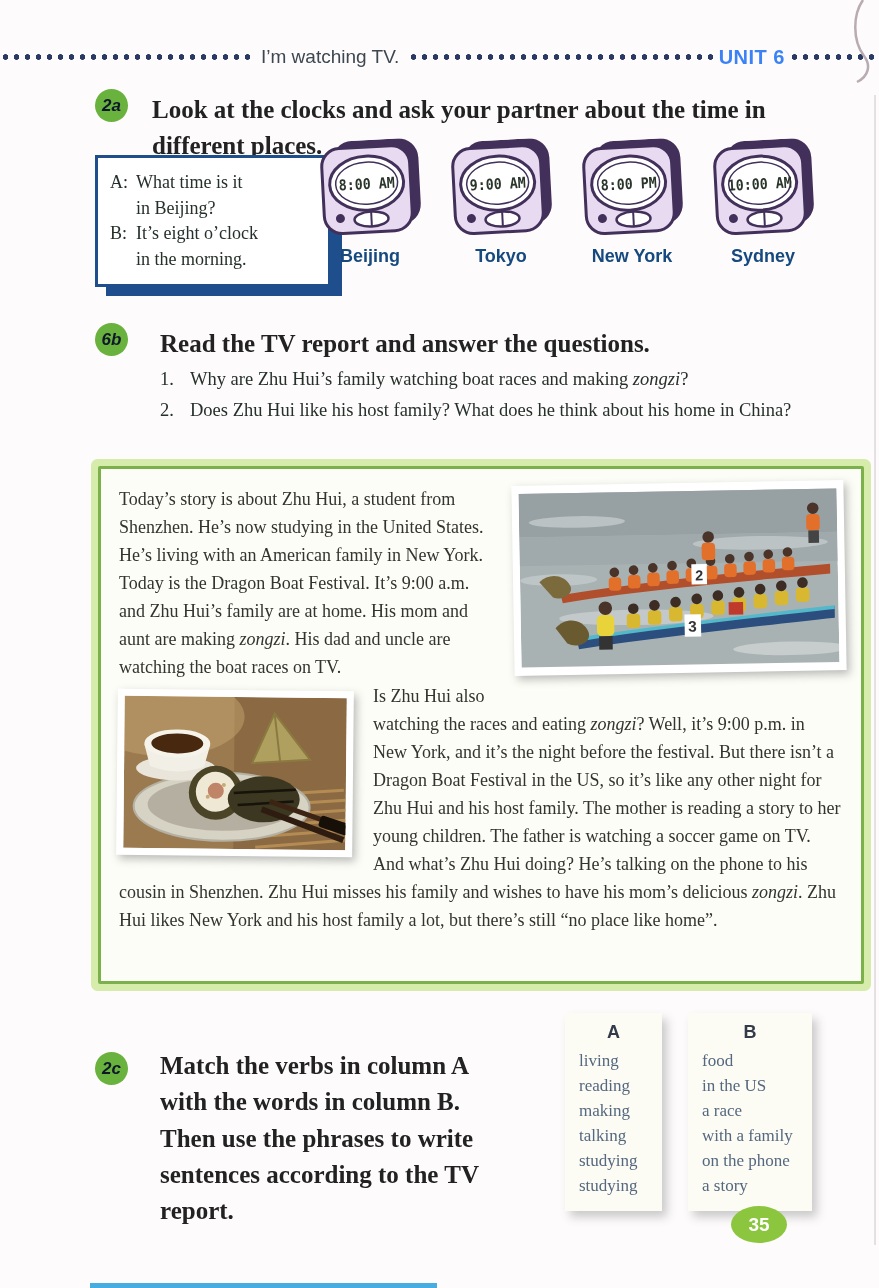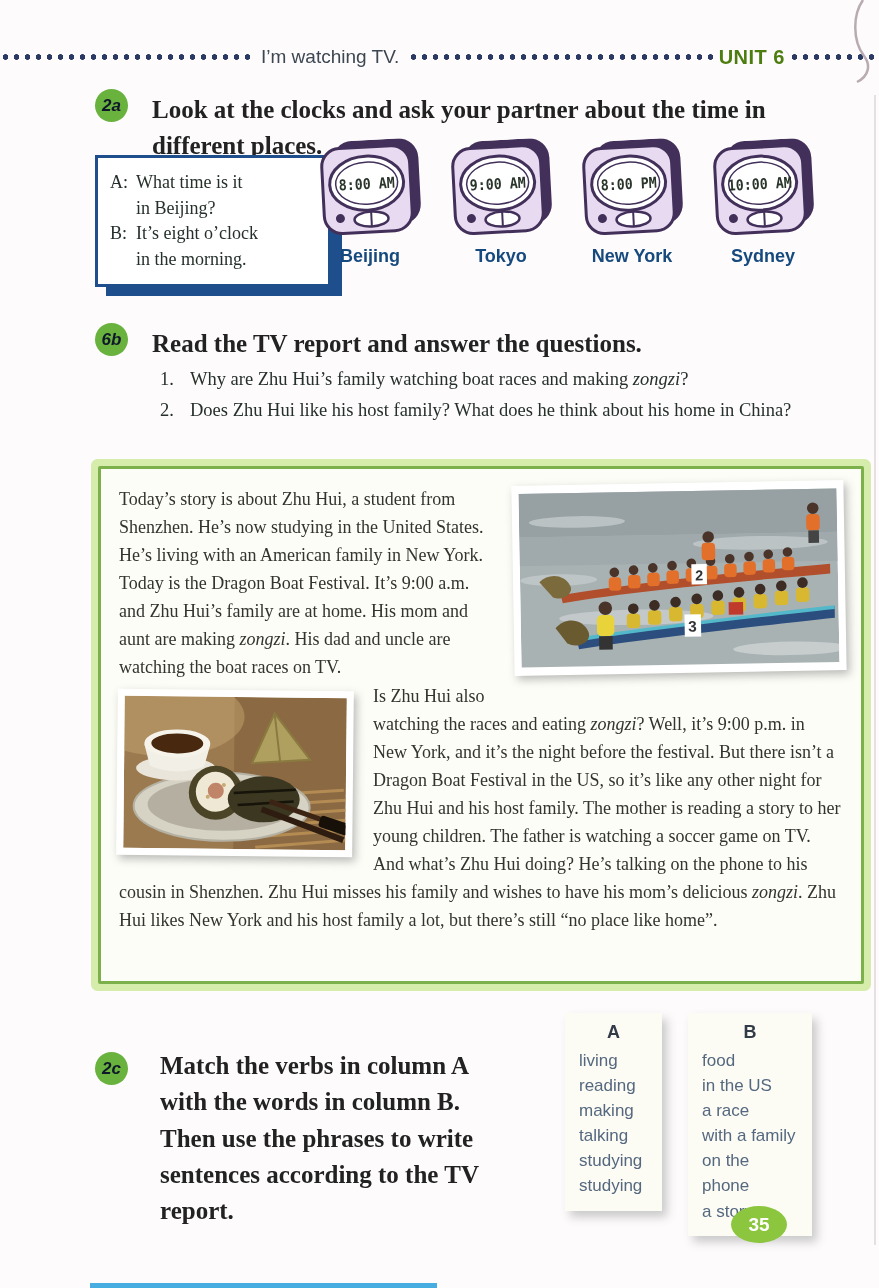--- a/index.html
+++ b/index.html
@@ -10,21 +10,21 @@
   .header-rule{position:absolute;top:44px;left:0;width:879px;height:26px;
                display:flex;align-items:center;}
   .dots{height:8px;background-image:radial-gradient(circle,#2a3a64 2.6px,transparent 3px);
         background-size:11px 8px;background-repeat:repeat-x;background-position:0 50%;}
   .dots-left{width:252px;}
   .dots-mid{flex:1;}
   .dots-right{width:90px;}
   .lesson-title{font-family:"Liberation Sans",sans-serif;font-size:19px;color:#3d4751;
                 margin:0 9px;white-space:nowrap;}
   .unit-label{font-family:"Liberation Sans",sans-serif;font-weight:bold;font-size:20px;
-              color:#4d7c0f;margin:0 4px;white-space:nowrap;letter-spacing:.5px;}
+              color:#3b82f6;margin:0 4px;white-space:nowrap;letter-spacing:.5px;}
 
   
   .top-curl{position:absolute;top:0;right:0;}
   .right-edge-line{position:absolute;top:95px;right:3px;width:2px;height:1150px;background:#e6e0e3;}
   .bottom-blue-line{position:absolute;left:90px;top:1283px;width:347px;height:5px;background:#47ade0;}
 
   
   .badge{position:absolute;width:33px;height:33px;border-radius:50%;background:#69b23e;
          display:flex;align-items:center;justify-content:center;
          font-family:"Liberation Sans",sans-serif;font-weight:bold;font-style:italic;
@@ -63,21 +63,21 @@
   .photo{background:#fff;padding:7px;box-shadow:3px 4px 8px rgba(60,60,60,.35);}
   .photo-boat{float:right;width:318px;margin:-2px -4px 10px 20px;transform:rotate(-1deg);}
   .photo-zongzi{float:left;width:222px;margin:8px 20px 4px -2px;transform:rotate(.6deg);}
   .photo svg{display:block;}
 
   
   .card{position:absolute;background:#fcfcf5;box-shadow:5px 6px 9px rgba(90,90,90,.30);
         font-family:"Liberation Sans",sans-serif;color:#55687f;font-size:17px;
         line-height:1.48;padding:6px 0 12px 0;}
   .card-head{font-weight:bold;color:#333b48;text-align:center;font-size:18px;margin-bottom:2px;}
-  .card ul{list-style:none;margin:0;padding:0 16px 0 14px;}
+  .card ul{list-style:none;margin:0;padding:0 16px 0 14px;font-family:Liberation Serif, serif;}
 
   
   .page-badge{position:absolute;left:731px;top:1206px;width:56px;height:37px;border-radius:50%;
               background:#8cc63f;display:flex;align-items:center;justify-content:center;
               color:#fff;font-family:"Liberation Sans",sans-serif;font-weight:bold;font-size:19px;}
 </style>
 </head>
 <body>
 
 <div id="page">
@@ -165,21 +165,21 @@
         <text class="digital" x="49" y="49" text-anchor="middle" font-size="15" fill="#2a352b" textLength="64" lengthAdjust="spacingAndGlyphs">10:00 AM</text>
         <circle cx="21" cy="77" r="4.5" fill="#42305a"></circle>
         <ellipse cx="52" cy="79" rx="17" ry="7.5" fill="#fff" stroke="#42305a" stroke-width="2.5"></ellipse>
         <line x1="52" y1="72" x2="52" y2="86" stroke="#42305a" stroke-width="2"></line>
       </svg>
       <div class="clock-city">Sydney</div>
     </div>
   </div>
 
   <div class="badge" style="left:95px;top:323px;">6b</div>
-  <div class="instruction" style="left:152px;top:326px;width:650px;">Read the TV report and answer the questions.</div>
+  <div class="instruction" style="left:160px;top:326px;width:650px;">Read the TV report and answer the questions.</div>
 
   <div class="questions">
     <div class="q">
       <span class="qnum">1.</span>
       <span>Why are Zhu Hui’s family watching boat races and making </span><span class="it">zongzi</span><span>?</span>
     </div>
     <div class="q">
       <span class="qnum">2.</span>
       <span>Does Zhu Hui like his host family? What does he think about his home in China?</span>
     </div>

